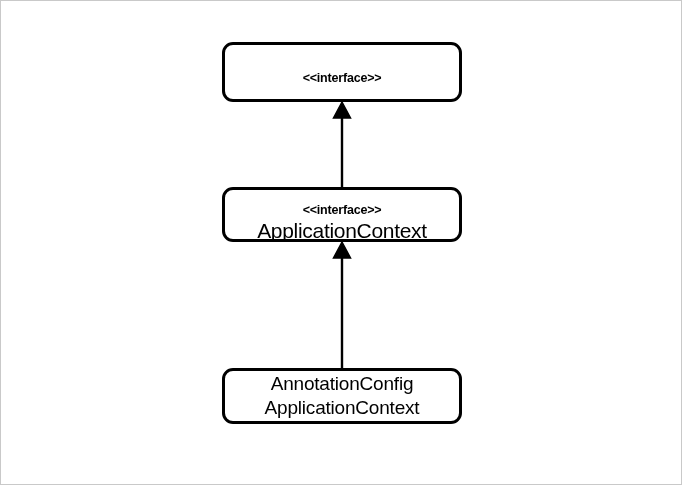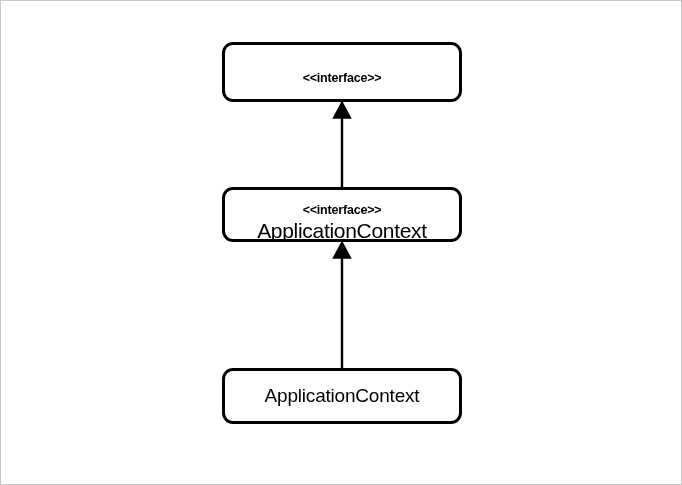--- a/index.html
+++ b/index.html
@@ -108,20 +108,21 @@
   <div class="node" id="node-beanfactory">
     <div class="stereotype">&lt;&lt;interface&gt;&gt;</div>
   </div>
 
   <div class="node" id="node-applicationcontext">
     <div class="stereotype">&lt;&lt;interface&gt;&gt;</div>
     <div class="node-name smaller">ApplicationContext</div>
   </div>
 
   <div class="node" id="node-annotationconfig">
+    <div class="node-name-line">AnnotationConfig</div>
     <div class="node-name-line">ApplicationContext</div>
   </div>
 
   <div class="edge" id="edge-upper">
     <svg width="682" height="485" viewBox="0 0 682 485">
       <line x1="341" y1="186" x2="341" y2="116" stroke="#000000" stroke-width="2.4"></line>
       <polygon points="341,101 349.5,117 332.5,117" fill="#000000" stroke="#000000" stroke-width="1.5" stroke-linejoin="miter"></polygon>
     </svg>
   </div>
 

